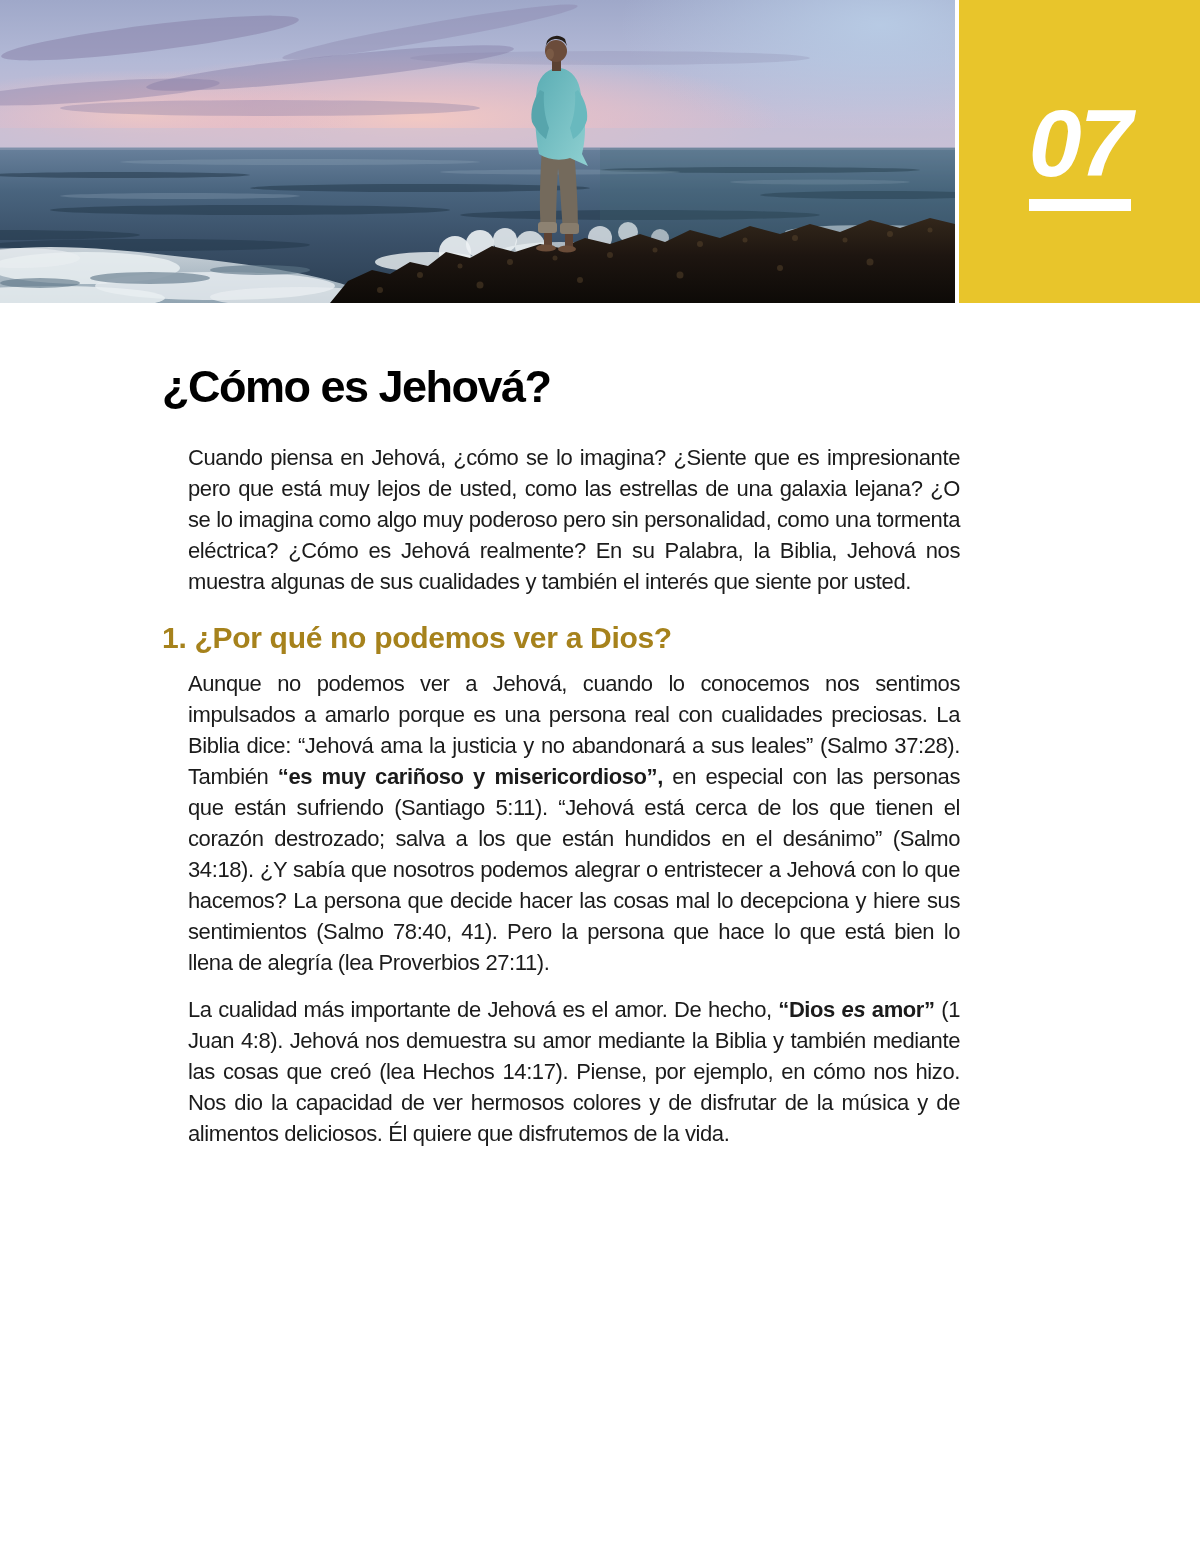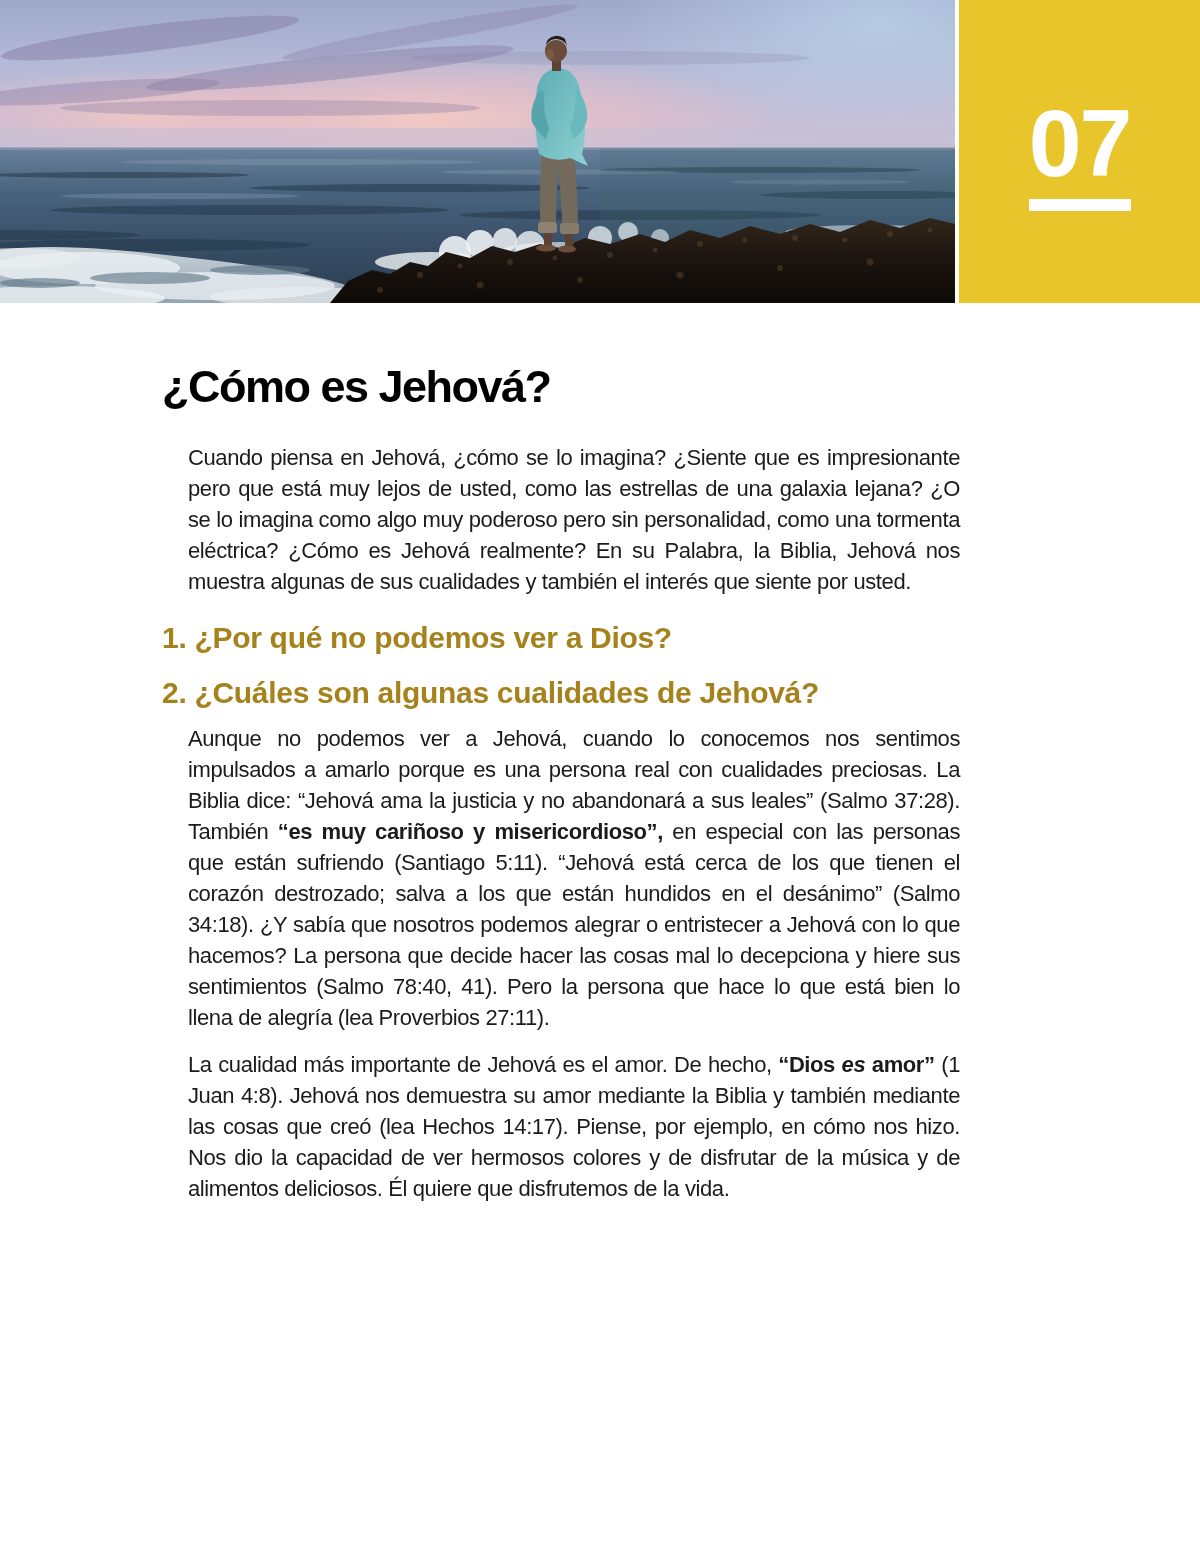--- a/index.html
+++ b/index.html
@@ -2,21 +2,21 @@
 <html lang="es"><head>
 <meta charset="utf-8">
 <style>
   html,body { margin:0; padding:0; background:#ffffff; }
   .page {
     position:relative; width:1200px; height:1543px; background:#ffffff;
     font-family:"Liberation Sans", sans-serif; color:#1b1b1b; overflow:hidden;
   }
 
   
-  .hero { position:absolute; left:0; top:0; width:1200px; height:303px; }
+  .hero { position:absolute; left:0; top:0; width:1200px; height:303px;font-style:italic; }
   .hero-photo { position:absolute; left:0; top:0; width:955px; height:303px; overflow:hidden; }
   .hero-photo svg { display:block; }
   .chapter-badge {
     position:absolute; left:959px; top:0; width:241px; height:303px;
     display:flex; flex-direction:column; align-items:center; justify-content:center;
     padding-top:6px; box-sizing:border-box;
   }
   .chapter-number {
     color:#ffffff; font-weight:bold; font-size:95px; line-height:0.95;
     letter-spacing:-2px;
@@ -203,21 +203,20 @@
 
     <h1 class="title">¿Cómo es Jehová?</h1>
 
     <p class="body-par">Cuando piensa en Jehová, ¿cómo se lo imagina? ¿Siente que es impresionante pero que está muy lejos de usted, como las estrellas de una galaxia lejana? ¿O se lo imagina como algo muy poderoso pero sin personalidad, como una tormenta eléctrica? ¿Cómo es Jehová realmente? En su Palabra, la Biblia, Jehová nos muestra algunas de sus cualidades y también el interés que siente por usted.</p>
 
     <section class="q-sec">
       <h2 class="q-heading" style="color:#A6821C;">1. ¿Por qué no podemos ver a Dios?</h2>
     </section>
 
     <section class="q-sec">
-      <h2 class="q-heading" style="color:#A6821C;">2. ¿Cuáles son algunas cualidades de Jehová?</h2>
       <p class="body-par"><span>Aunque no podemos ver a Jehová, cuando lo conocemos nos sentimos impulsados a amarlo porque es una persona real con cualidades preciosas. La Biblia dice: “Jehová ama la justicia y no abandonará a sus leales” (Salmo 37:28). También </span><span class="seg-b">“es muy cariñoso y misericordioso”,</span><span> en especial con las personas que están sufriendo (Santiago 5:11). “Jehová está cerca de los que tienen el corazón destrozado; salva a los que están hundidos en el desánimo” (Salmo 34:18). ¿Y sabía que nosotros podemos alegrar o entristecer a Jehová con lo que hacemos? La persona que decide hacer las cosas mal lo decepciona y hiere sus sentimientos (Salmo 78:40, 41). Pero la persona que hace lo que está bien lo llena de alegría (lea Proverbios 27:11).</span></p>
     </section>
 
     <section class="q-sec">
       <p class="body-par"><span>La cualidad más importante de Jehová es el amor. De hecho, </span><span class="seg-b">“Dios </span><span class="seg-bi">es</span><span class="seg-b"> amor”</span><span> (1 Juan 4:8). Jehová nos demuestra su amor mediante la Biblia y también mediante las cosas que creó (lea Hechos 14:17). Piense, por ejemplo, en cómo nos hizo. Nos dio la capacidad de ver hermosos colores y de disfrutar de la música y de alimentos deliciosos. Él quiere que disfrutemos de la vida.</span></p>
     </section>
 
   </main>
 </div>
 

